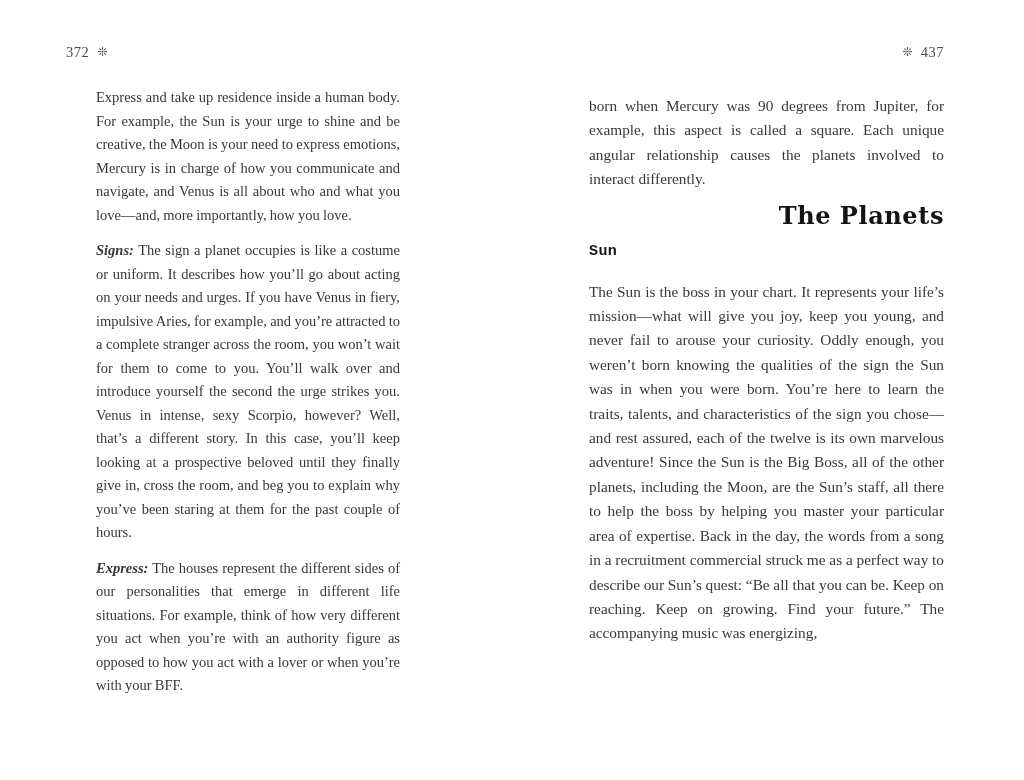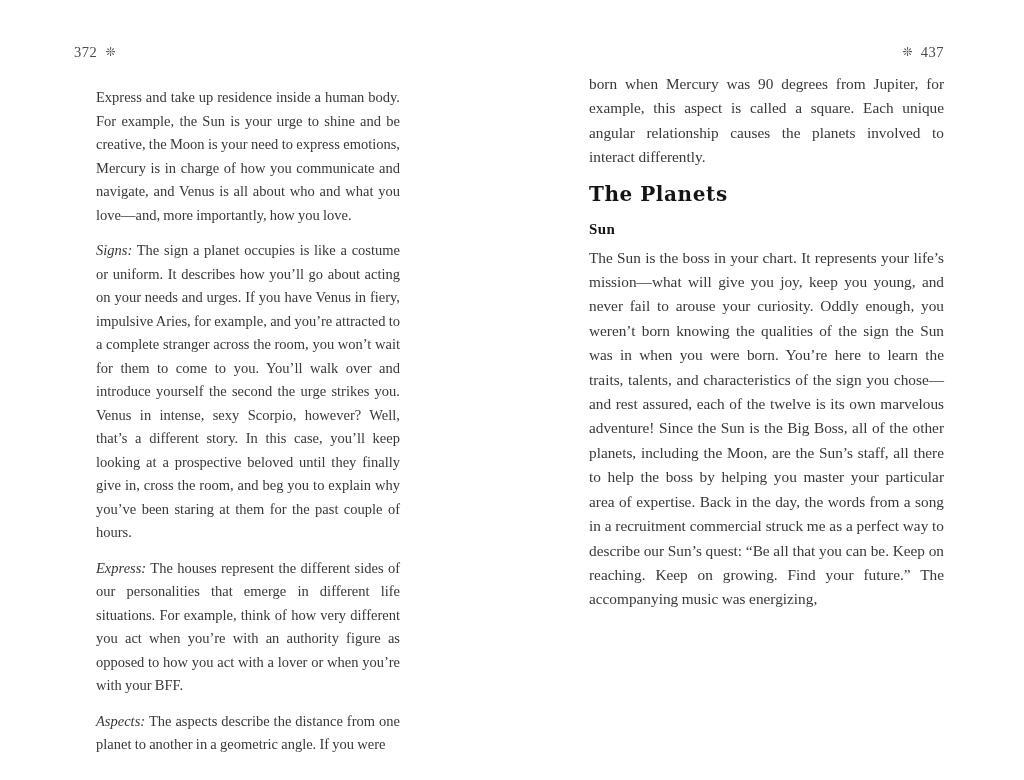--- a/index.html
+++ b/index.html
@@ -23,21 +23,21 @@
   .folio {
     position: absolute;
     top: 44px;
     font-size: 14.5px;
     color: var(--folio);
     display: flex;
     align-items: center;
     gap: 8px;
     letter-spacing: 0.5px;
   }
-  .folio-left  { left: 74px; }
+  .folio-left  { left: 66px; }
   .folio-right { right: 80px; }
   .orn {
     font-size: 12px;
     color: #4f4f4f;
     position: relative;
     top: -1px;
     font-family: "DejaVu Sans", sans-serif;
   }
 
   .col {
@@ -48,49 +48,49 @@
   .col-left {
     left: 96px;
     top: 86px;
     width: 304px;
     font-size: 14.5px;
     line-height: 23.5px;
     word-spacing: -0.4px;
   }
   .col-right {
     left: 589px;
-    top: 72px;
+    top: 94px;
     width: 355px;
     font-size: 15.3px;
     line-height: 24.4px;
     word-spacing: -0.3px;
   }
   p { margin: 0 0 12px 0; }
   p.last { margin-bottom: 0; }
-  .lead { font-weight: normal; font-style: italic; }
+  .lead { font-weight: bold; font-style: italic; }
 
   .section-heading {
     font-family: "DejaVu Serif", serif;
     font-weight: 700;
-    font-size: 20px;
+    font-size: 24px;
     line-height: 24px;
     color: var(--heading);
-    text-align: left;
+    text-align: right;
     letter-spacing: 0.6px;
     margin: 0 0 13px 0;
   }
   .subheading {
-    font-family: Liberation Serif, serif;
+    font-family: Liberation Mono, monospace;
     font-weight: 700;
     font-size: 15px;
     line-height: 19px;
     color: var(--heading);
     text-align: left;
     letter-spacing: 0.4px;
-    margin: 14px 0 7px 0;
+    margin: 14px 0 19px 0;
   }
 </style>
 </head>
 <body>
 
 <div class="spread">
 
   <div>
     <div class="folio folio-left">
       <span>372</span>
@@ -100,22 +100,20 @@
     <div class="col col-left">
       <p><b class="lead"></b>
         <span>Express and take up residence inside a human body. For example, the Sun is your urge to shine and be creative, the Moon is your need to express emotions, Mercury is in charge of how you communicate and navigate, and Venus is all about who and what you love—and, more importantly, how you love.</span></p>
 
       <p><b class="lead">Signs:</b>
         <span>The sign a planet occupies is like a costume or uniform. It describes how you’ll go about acting on your needs and urges. If you have Venus in fiery, impulsive Aries, for example, and you’re attracted to a complete stranger across the room, you won’t wait for them to come to you. You’ll walk over and introduce yourself the second the urge strikes you. Venus in intense, sexy Scorpio, however? Well, that’s a different story. In this case, you’ll keep looking at a prospective beloved until they finally give in, cross the room, and beg you to explain why you’ve been staring at them for the past couple of hours.</span></p>
 
       <p><b class="lead">Express:</b>
         <span>The houses represent the different sides of our personalities that emerge in different life situations. For example, think of how very different you act when you’re with an authority figure as opposed to how you act with a lover or when you’re with your BFF.</span></p>
 
-      <p class="last"><b class="lead">Aspects:</b>
-        <span>The aspects describe the distance from one planet to another in a geometric angle. If you were</span></p>
     </div>
   </div>
 
   <div>
     <div class="folio folio-right">
       <span class="orn">❊</span>
       <span>437</span>
     </div>
 
     <div class="col col-right">

